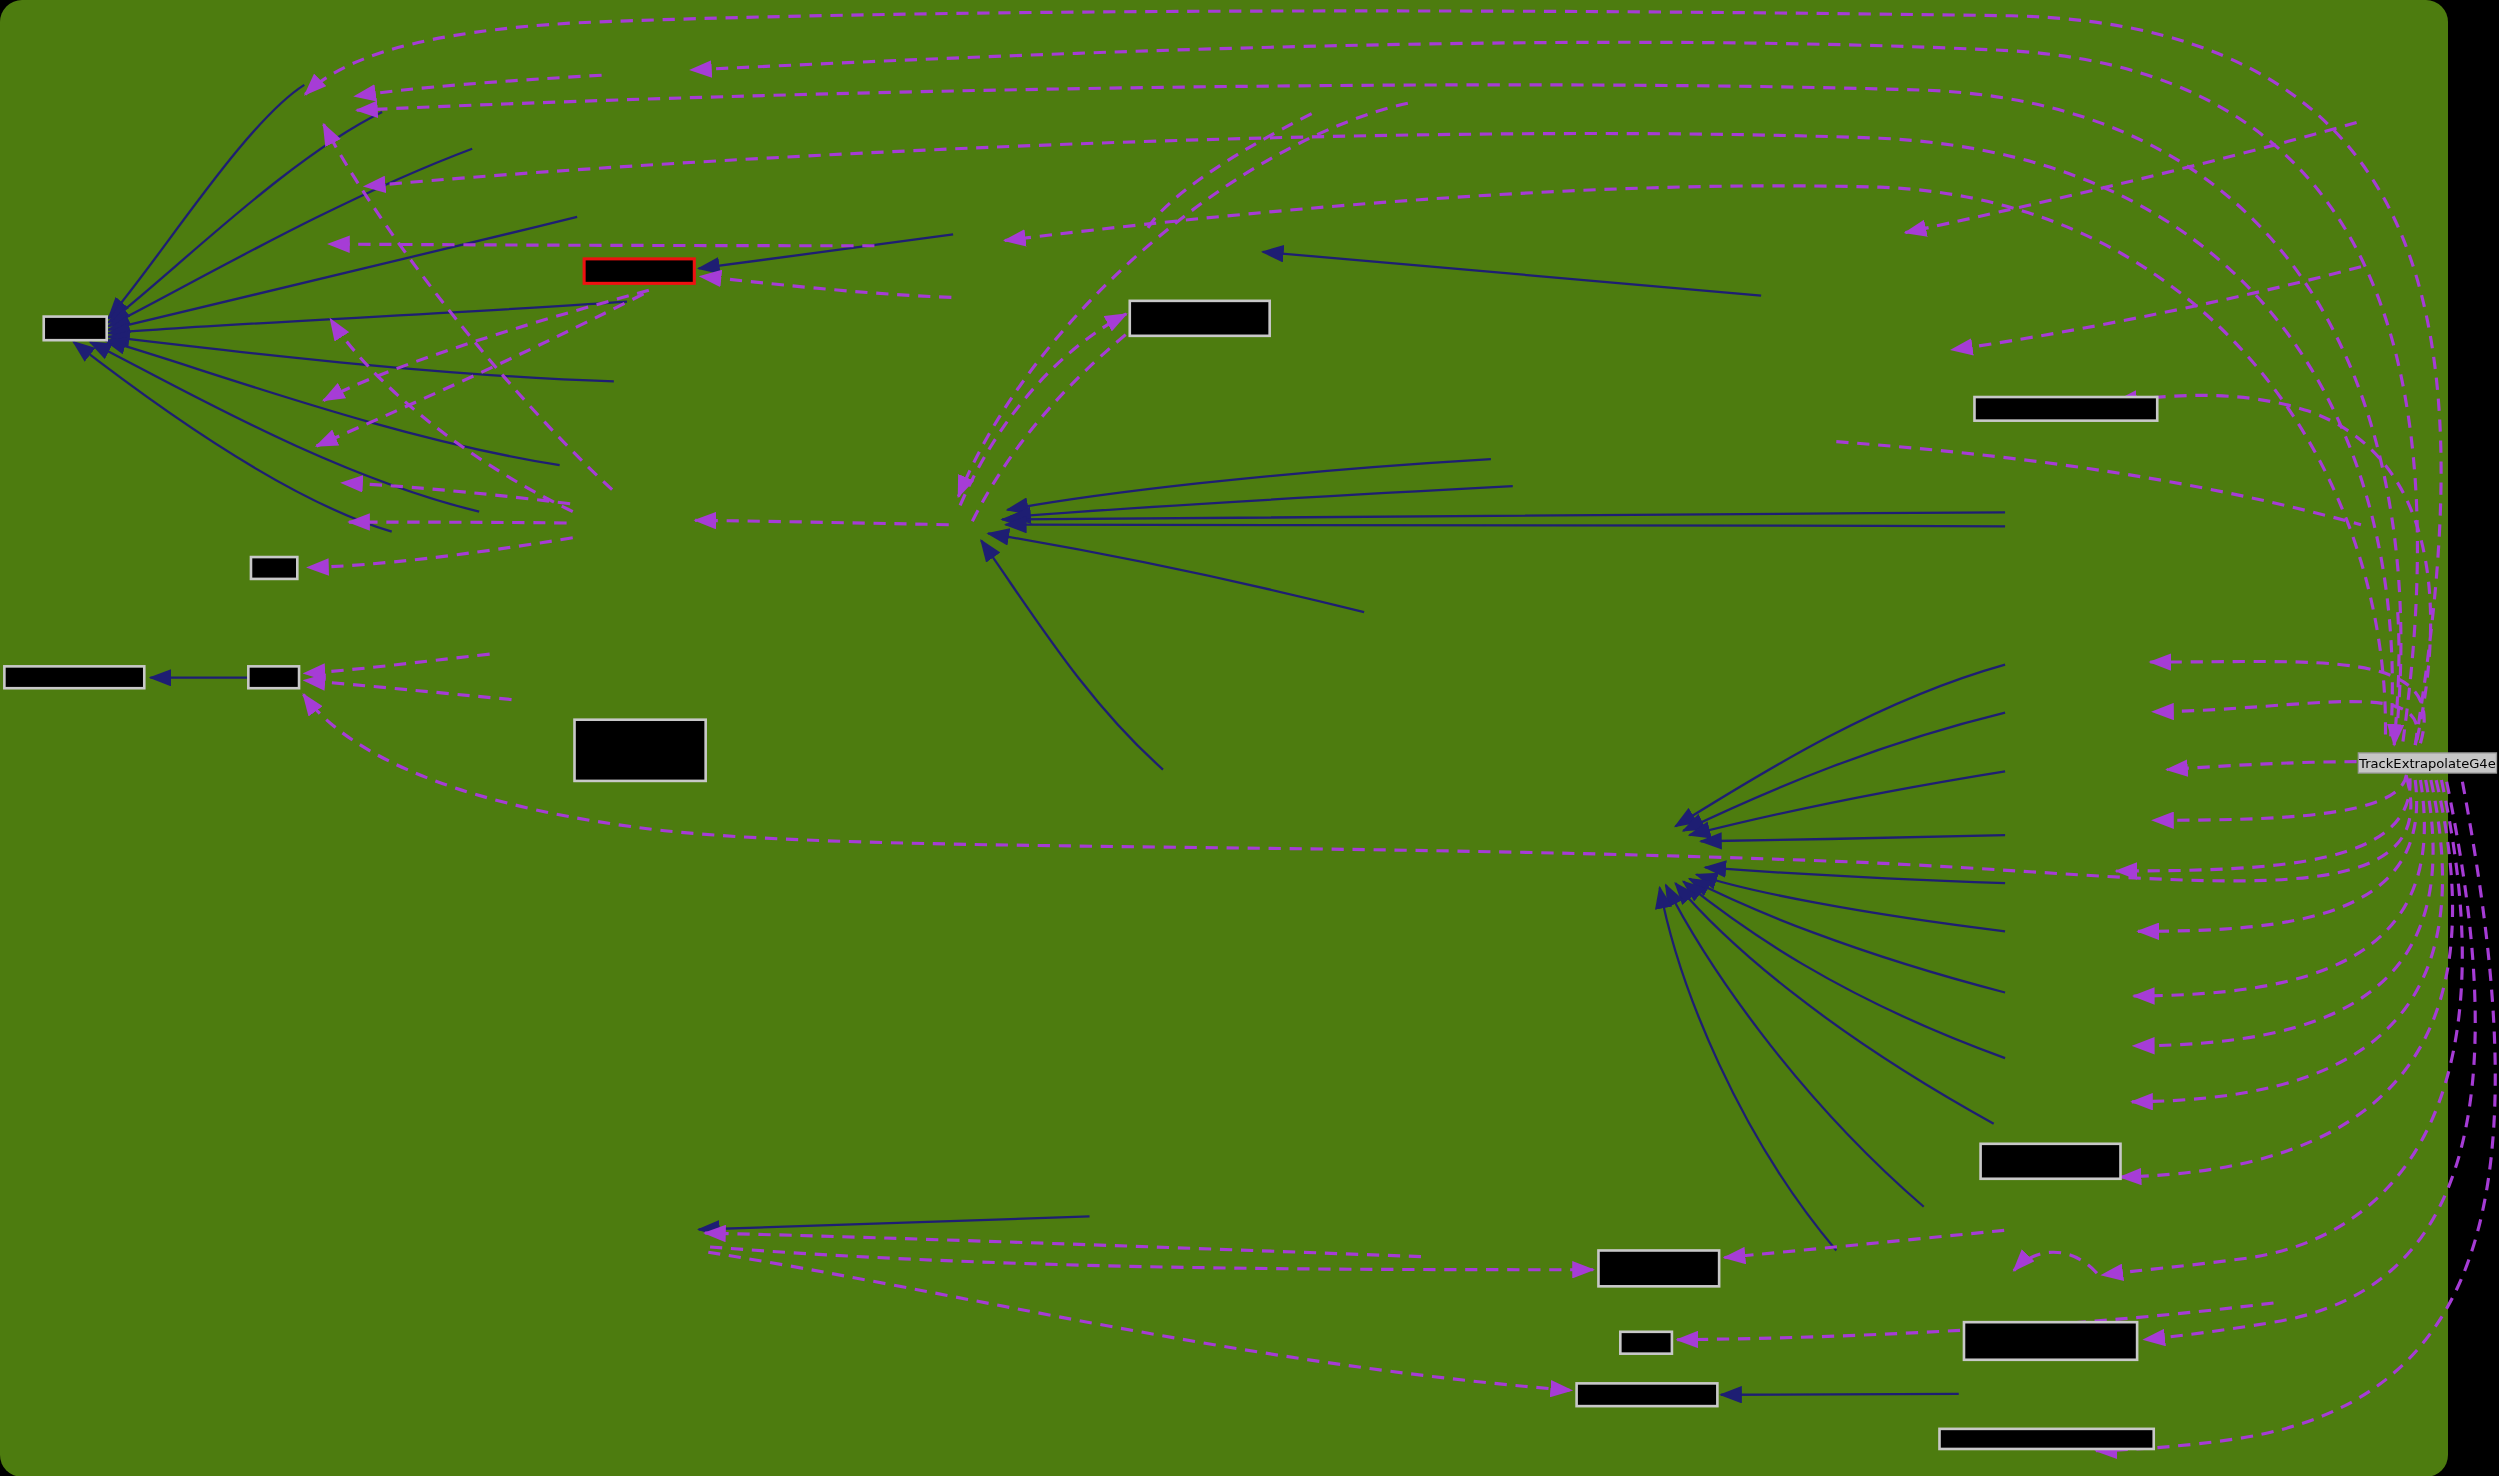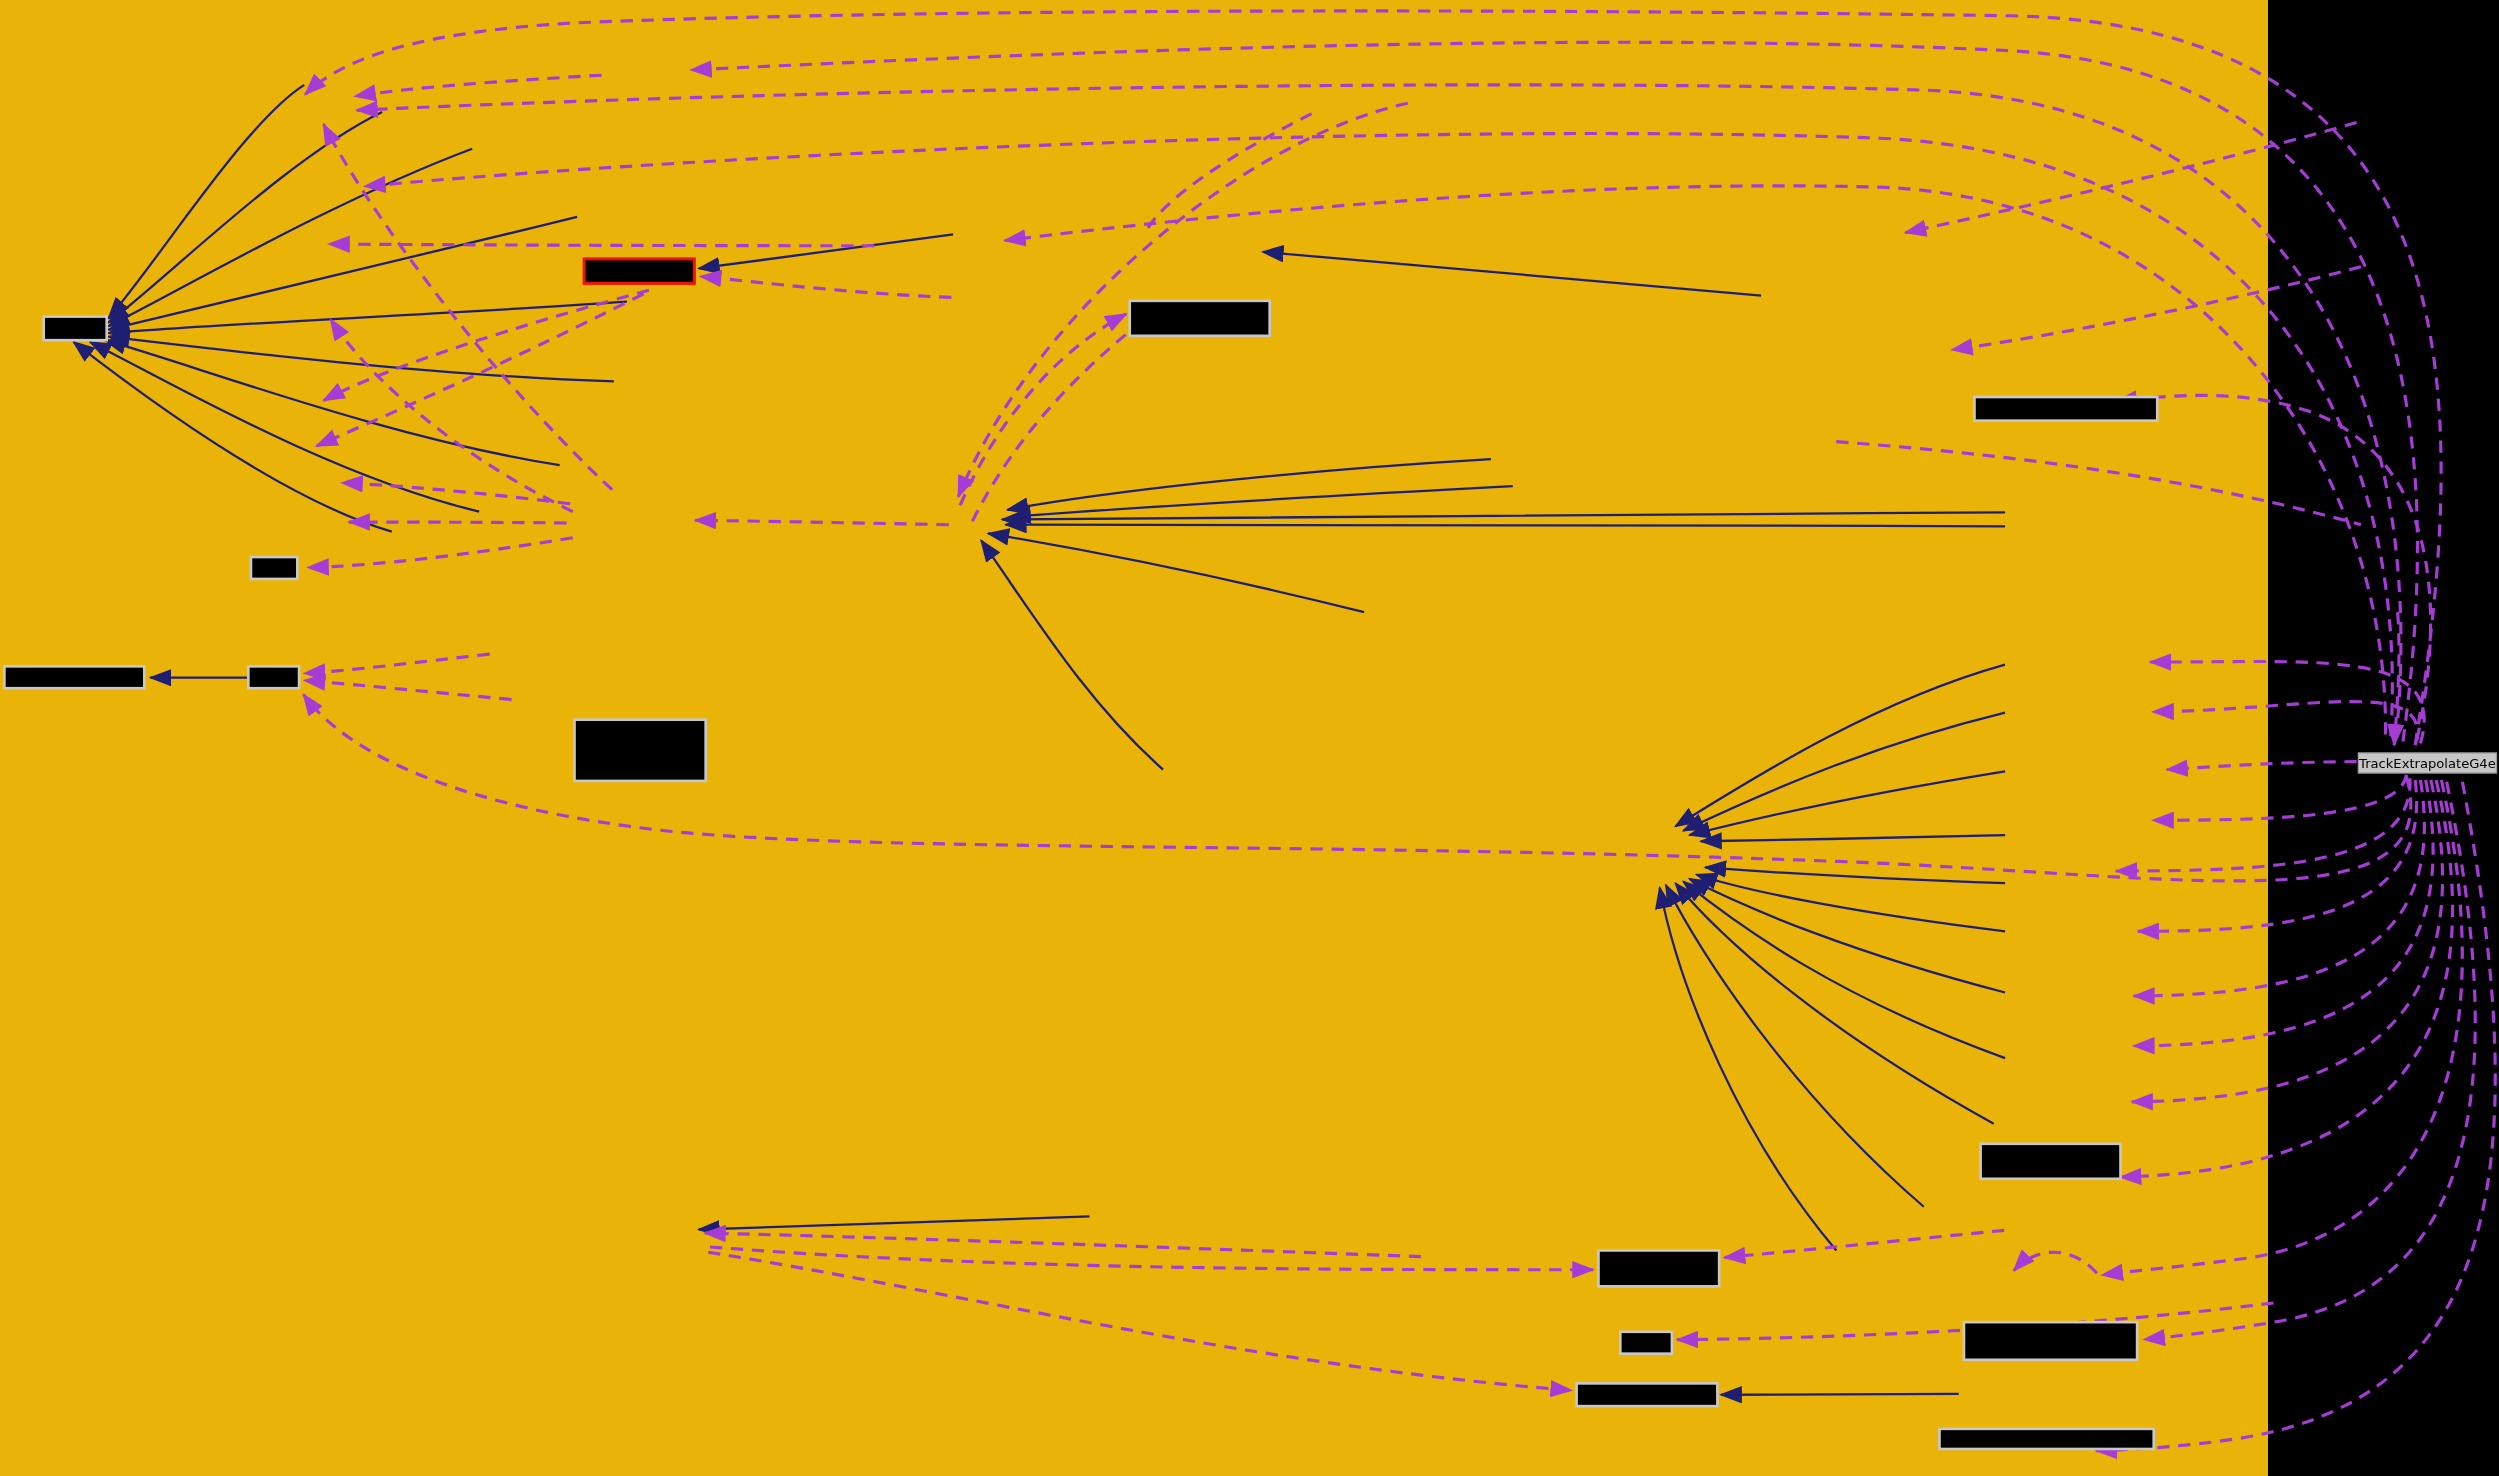--- a/index.html
+++ b/index.html
@@ -1,16 +1,16 @@
 <!DOCTYPE html>
 <html style="font-size:14px"><head>
 <meta charset="utf-8">
 <style>
   html,body{margin:0;padding:0;background:#000;width:2500px;height:1477px;overflow:hidden;}
-  #stage{position:relative;width:2268px;height:1477px;background:#eab308;font-family:"DejaVu Sans",sans-serif;}
+  #stage{position:relative;width:2448px;height:1477px;background:#4d7c0f;font-family:"DejaVu Sans",sans-serif;border-radius:22px;}
   svg{position:absolute;top:0;left:0;}
   .focus-label{font-family:"DejaVu Sans",sans-serif;}
 </style>
 </head>
 <body>
 
 <div id="stage">
   <svg id="graph-svg" width="2500" height="1477" viewBox="0 0 2859 1689" xmlns="http://www.w3.org/2000/svg">
       <defs>
         <marker id="arrow-solid" viewBox="0 0 13 10" refX="12" refY="5" markerWidth="26" markerHeight="20" markerUnits="userSpaceOnUse" orient="auto">

